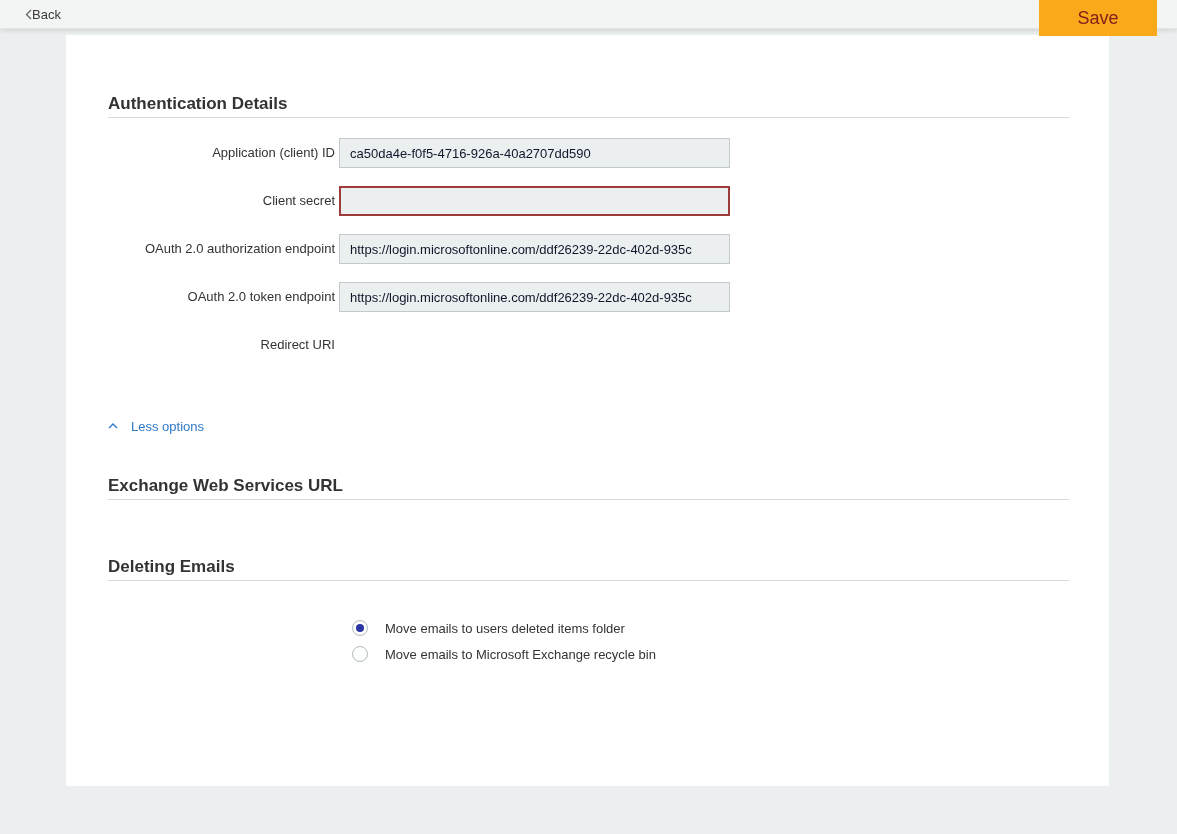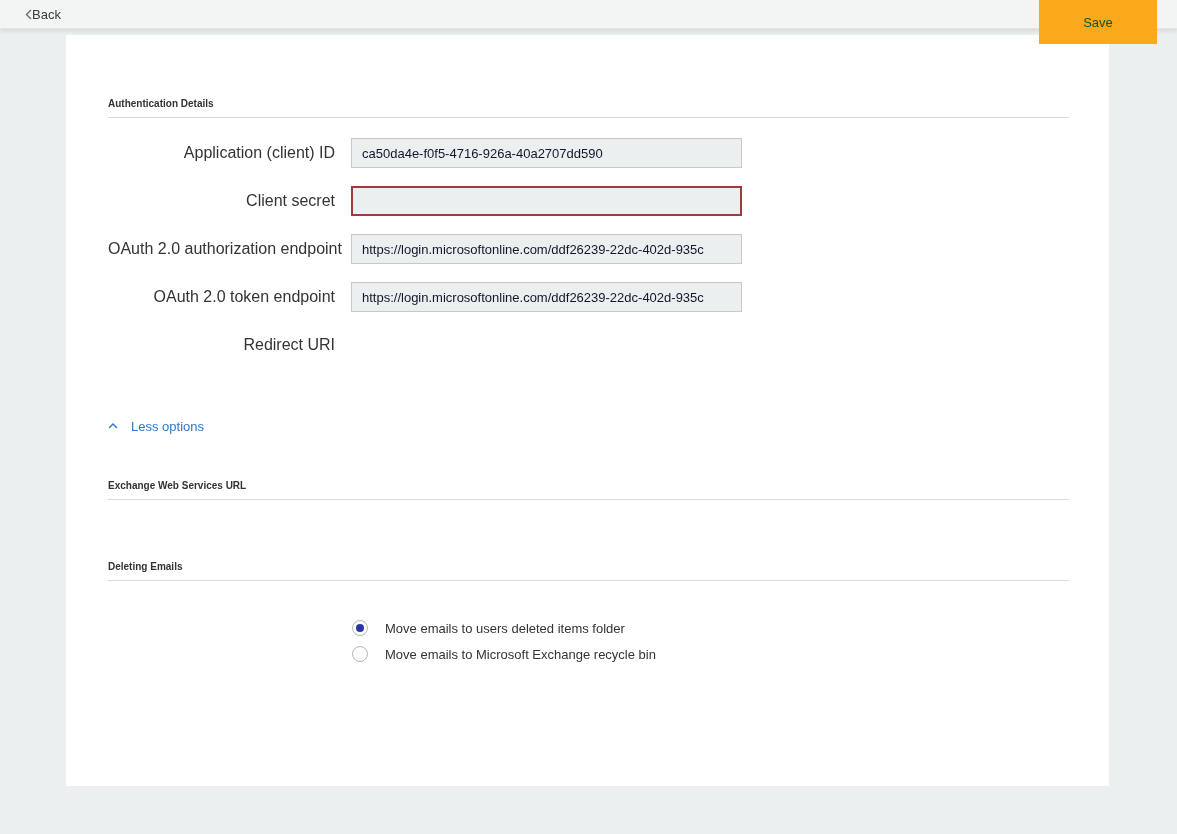--- a/index.html
+++ b/index.html
@@ -20,45 +20,45 @@
     box-shadow:0 2px 4px rgba(0,0,0,0.10);
     z-index:20;
   }
   .back-btn {
     position:absolute; left:25px; top:0; height:28px;
     display:flex; align-items:center; 
     font-size:13px; color:#3a3a3a; cursor:pointer;
   }
   .back-btn svg { display:block; }
   .save-btn {
-    position:absolute; right:20px; top:0; width:118px; height:44px;
+    position:absolute; right:20px; top:0; width:118px; height:36px;
     background:#F9A91A; border:none;
     font-family:"Liberation Sans", sans-serif;
-    font-size:13px; color:#14532d; cursor:pointer;
+    font-size:18px; color:#7f1d1d; cursor:pointer;
   }
 
   
   .card {
     position:absolute; left:66px; top:35px; width:1043px; height:751px;
     background:#ffffff;
   }
   .content { padding:60px 40px 0 42px; }
 
   .section-title {
-    font-size:10px; font-weight:bold; color:#333;
+    font-size:17px; font-weight:bold; color:#333;
     line-height:17px; padding-bottom:5px;
     border-bottom:1px solid #d6dadc;
   }
 
   
   .form-area { margin-top:20px; }
   .form-row { display:flex; margin-bottom:18px; }
   .form-label {
-    width:227px; text-align:right; padding-right:16px;
-    font-size:16px; color:#333; line-height:30px;
+    width:227px; text-align:right; padding-right:4px;
+    font-size:13px; color:#333; line-height:30px;
     white-space:nowrap;
   }
   .text-input {
     width:369px; height:28px; padding:0 10px;
     background:#eceff0; border:1px solid #c4c9cb;
     font-family:"Liberation Sans", sans-serif;
     font-size:13px; color:#0f172a;
     overflow:hidden; white-space:nowrap;
   }
   .text-input.error {

